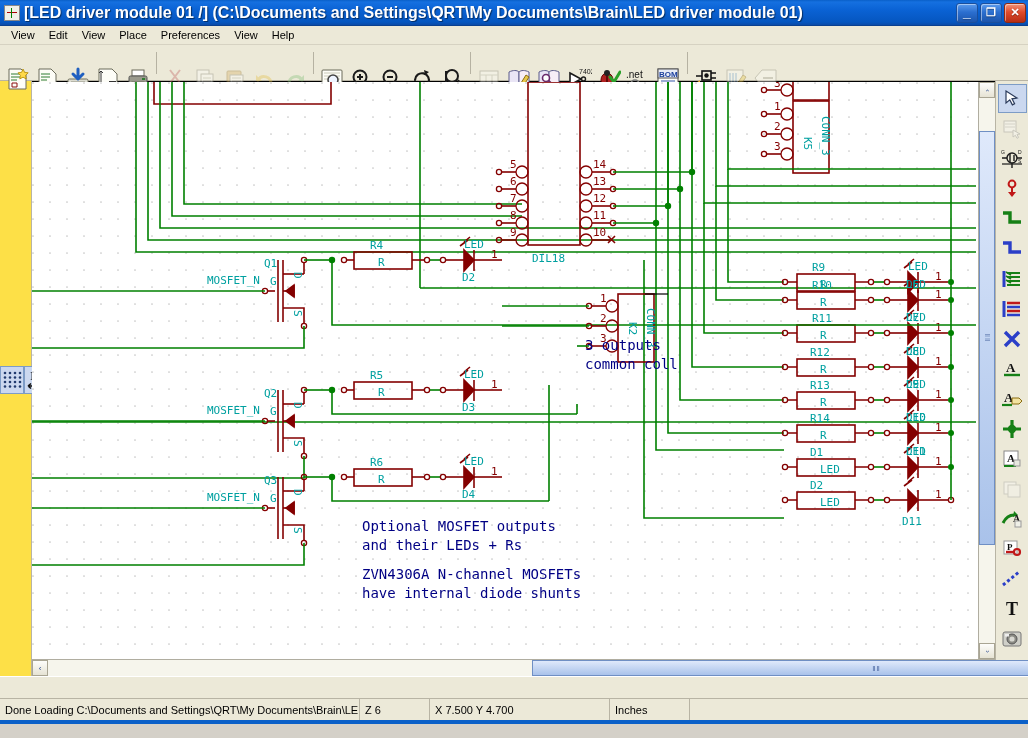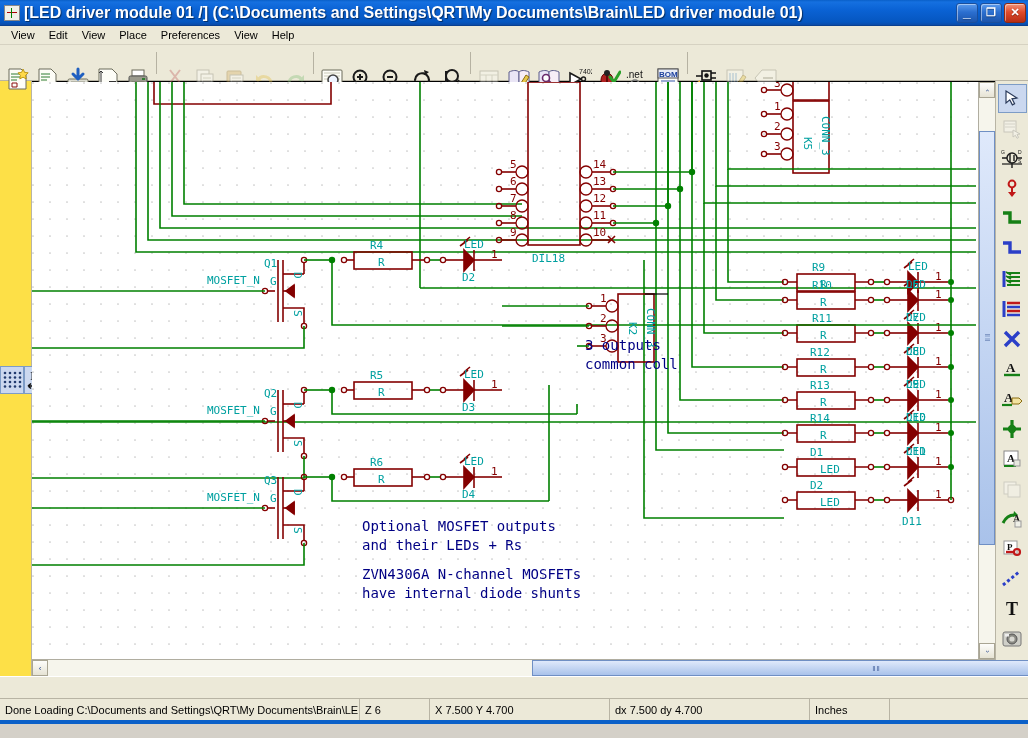--- a/index.html
+++ b/index.html
@@ -1049,17 +1049,16 @@
     </div>
   </div>
 </div>
 
 <div id="msgstrip"></div>
 
 <div id="statusbar">
   <div class="sbcell" style="width:360px;">Done Loading C:\Documents and Settings\QRT\My Documents\Brain\LE...</div>
   <div class="sbcell" style="width:70px;">Z 6</div>
   <div class="sbcell" style="width:180px;">X 7.500  Y 4.700</div>
-  <div class="sbcell" style="width:200px;">dx 7.500  dy 4.700</div>
   <div class="sbcell" style="width:80px;">Inches</div>
   <div class="sbcell grow"></div>
 </div>
 <div id="botline"></div>
 
 </body></html>

